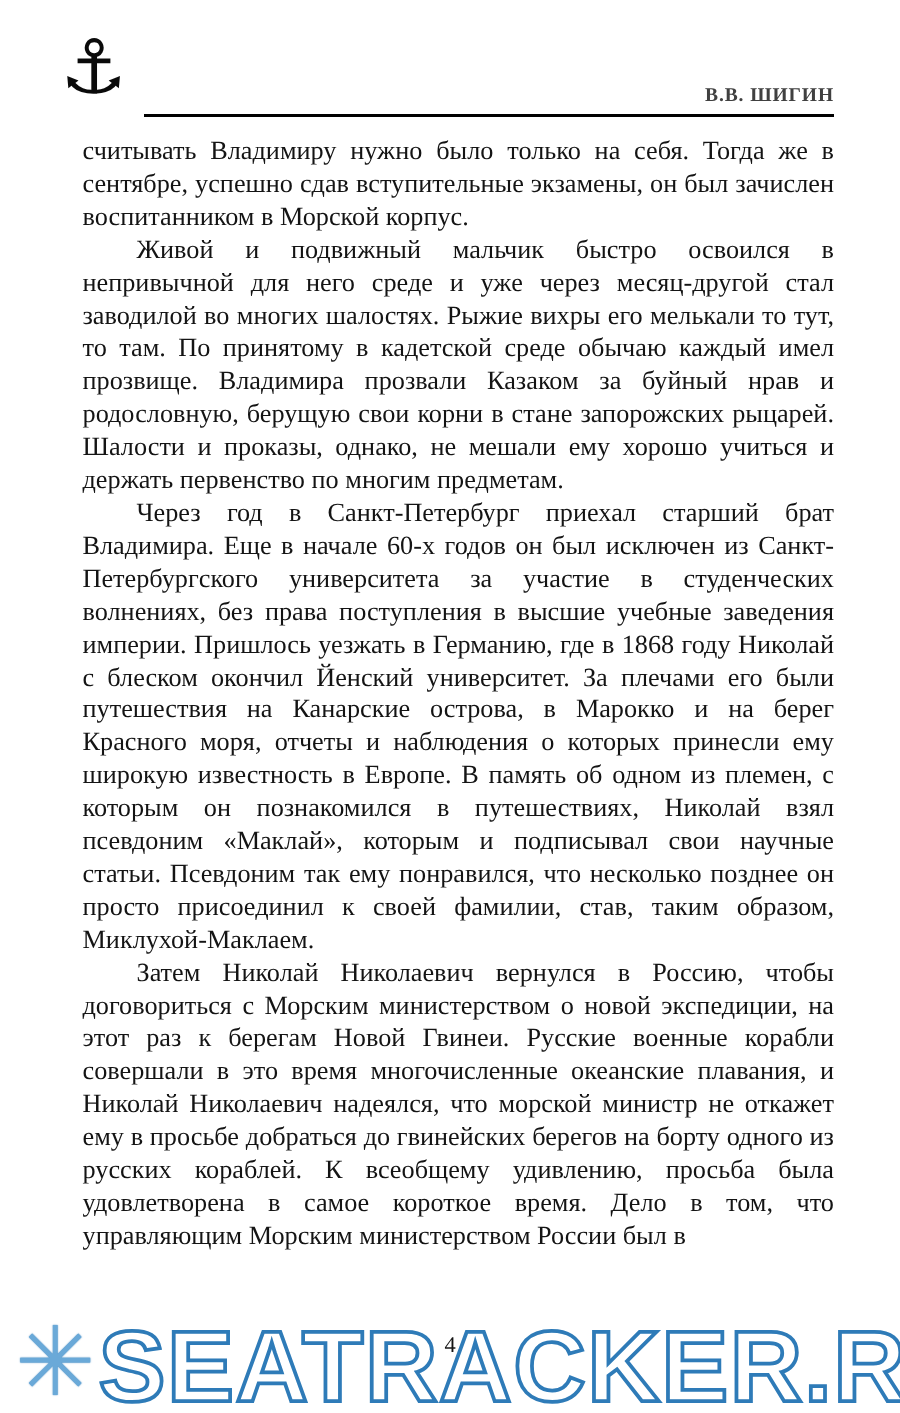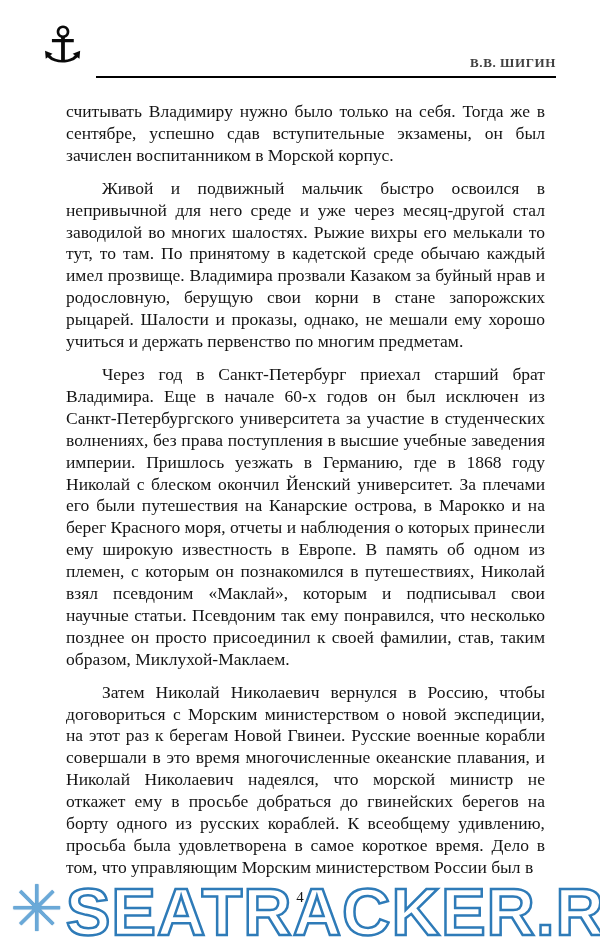--- a/index.html
+++ b/index.html
@@ -57,21 +57,21 @@
     top: 90px;
     left: 55px;
     right: 44px;
     font-size: 17.5px;
     line-height: 21.9px;
     text-align: justify;
     hyphens: auto;
     -webkit-hyphens: auto;
   }
   .body-text p {
-    margin: 11px;
+    margin: 0;
     text-indent: 36px;
   }
   .body-text p.no-indent {
     text-indent: 0;
   }
 
   
   .page-number {
     position: absolute;
     bottom: 36px;

